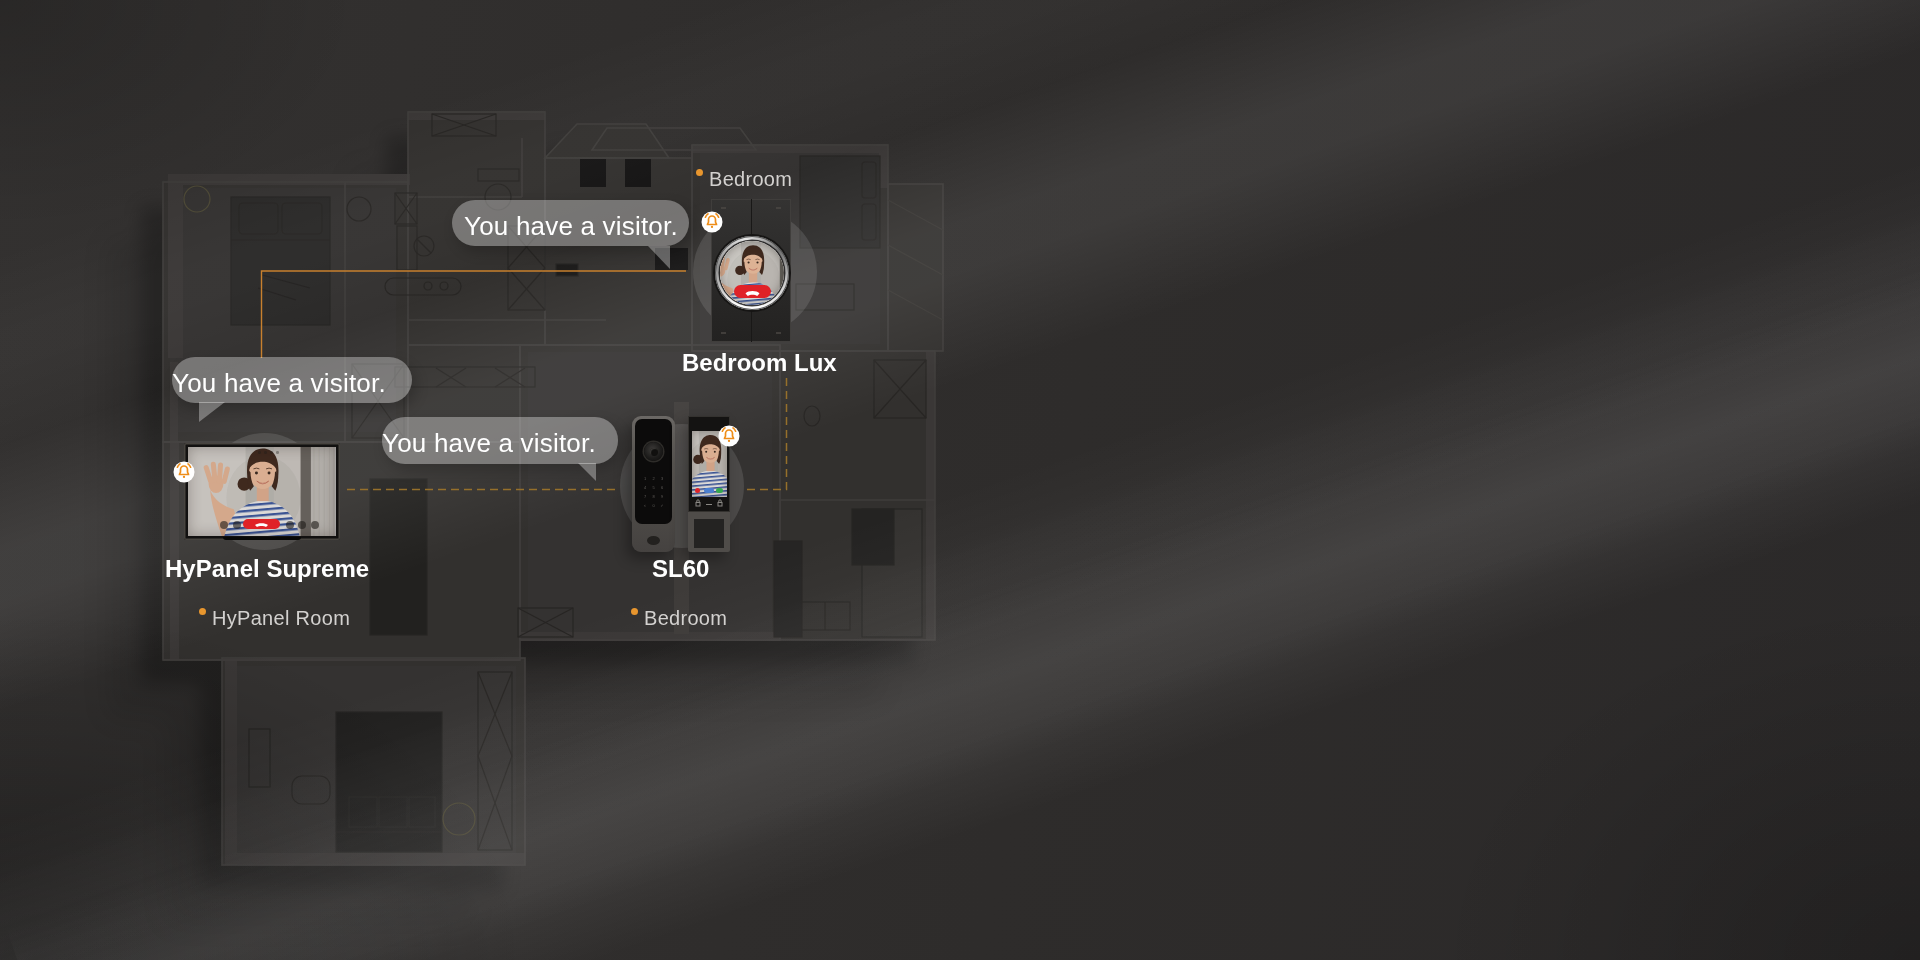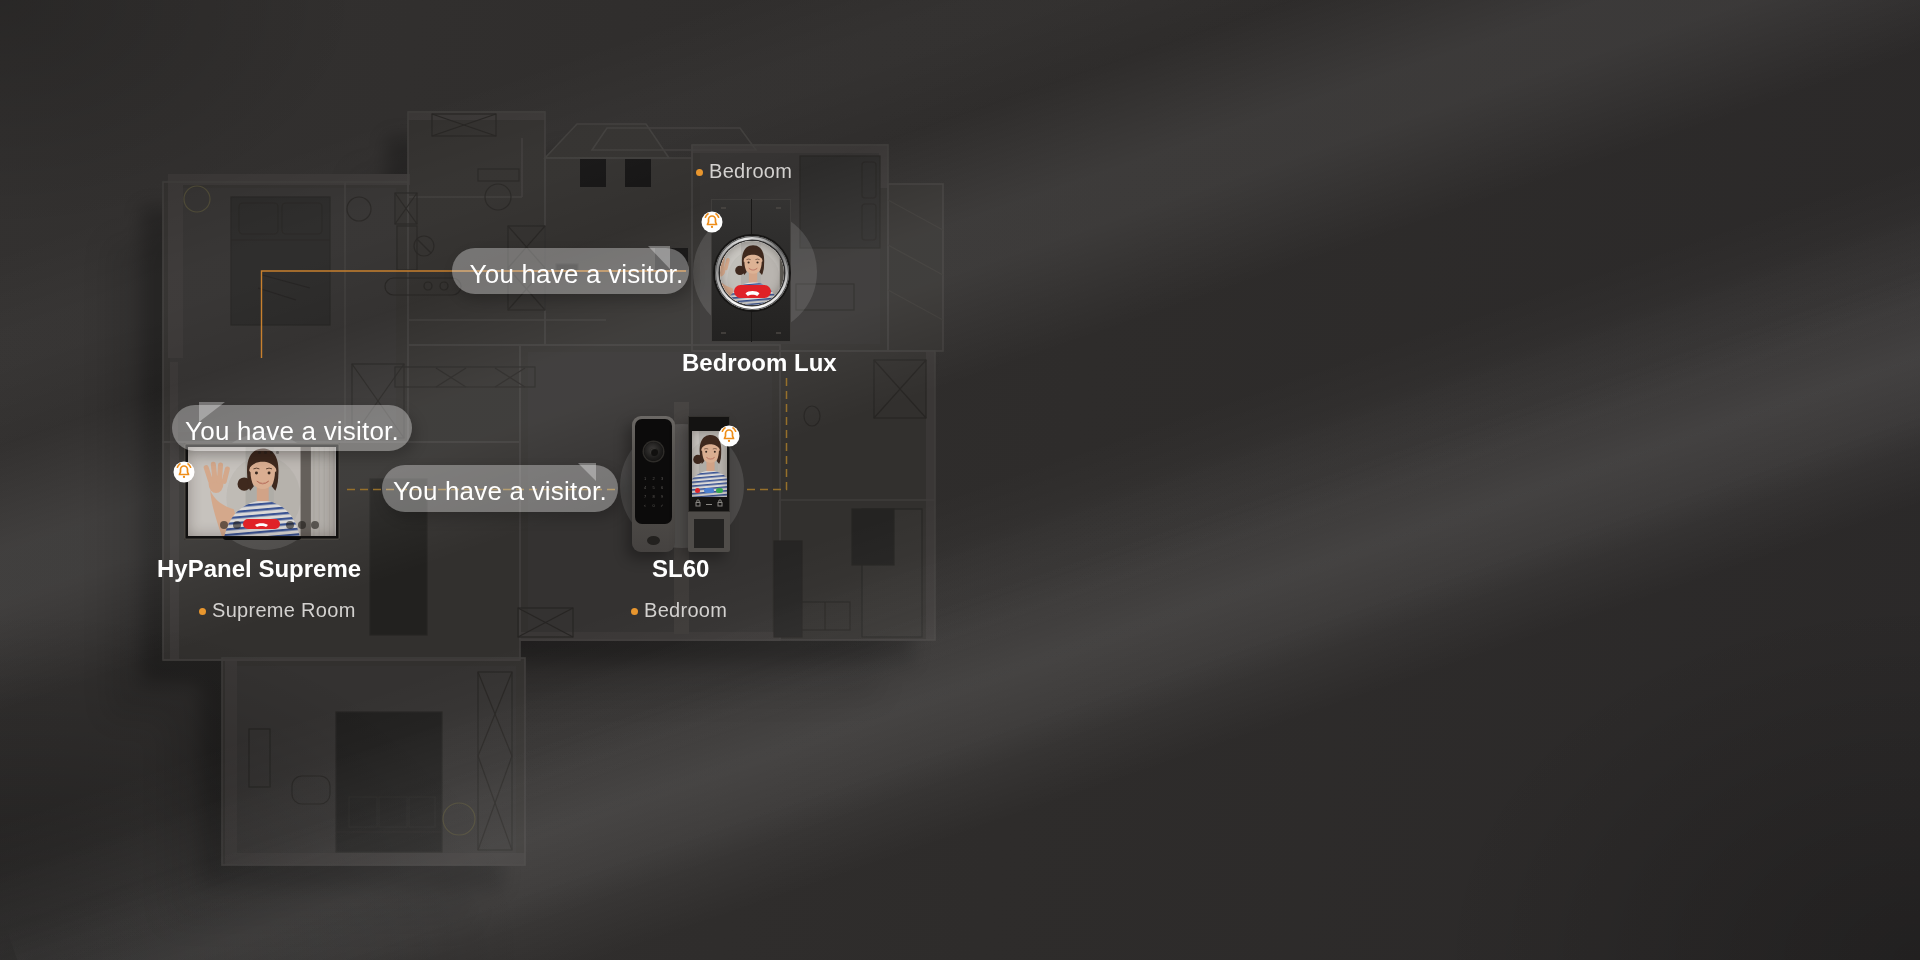--- a/index.html
+++ b/index.html
@@ -4,24 +4,24 @@
 <style>
   html,body{margin:0;padding:0;}
   body{width:1920px;height:960px;overflow:hidden;position:relative;
        font-family:"Liberation Sans", sans-serif;
        background:linear-gradient(100deg,#333130 0%,#302e2d 30%,#2e2c2b 55%,#2b2929 100%);}
   .abs{position:absolute;}
   svg{display:block;}
   .streak{position:absolute;width:3400px;height:800px;transform:rotate(-19deg);}
   .halo{border-radius:50%;background:rgba(255,255,255,0.115);z-index:5;}
   .bubble{z-index:8;will-change:transform;background:rgba(255,255,255,0.33);border-radius:23px;box-shadow:4px 6px 14px rgba(0,0,0,0.20);
-          color:#fff;font-size:26px;text-align:center;letter-spacing:0.2px;margin-top:48px;}
+          color:#fff;font-size:26px;text-align:left;letter-spacing:0.2px;}
   .btail{z-index:8;}
   .devname{z-index:9;will-change:transform;color:#fff;font-weight:bold;font-size:24px;white-space:nowrap;}
-  .room{z-index:9;will-change:transform;color:#d3d1cf;font-size:20px;letter-spacing:0.3px;white-space:nowrap;}
+  .room{z-index:9;will-change:transform;color:#d3d1cf;font-size:20px;letter-spacing:0.3px;white-space:nowrap;margin-top:8px;}
   .dot{z-index:9;width:7px;height:7px;border-radius:50%;background:#e8962e;position:absolute;}
   .bell{z-index:10;}
   .dev{position:absolute;z-index:6;box-shadow:-5px 7px 14px rgba(0,0,0,0.32);}
 </style>
 </head>
 <body>
 
 <svg class="abs" id="plan" style="left:0;top:0;z-index:2;filter:blur(0.5px)" width="1920" height="960" viewBox="0 0 1920 960">
   <defs>
     <g id="plansil">
@@ -380,18 +380,18 @@
     <path d="M16.5,23.5 c0,-1.2 1,-1.5 1,-2.7 v-2.3 a3.5,3.5 0 0 1 7,0 v2.3 c0,1.2 1,1.5 1,2.7 z"></path>
     <path d="M14.4,16.2 a7.5,7.5 0 0 1 2.6,-3.3"></path>
     <path d="M27.6,16.2 a7.5,7.5 0 0 0 -2.6,-3.3"></path>
   </g>
   <circle cx="21" cy="25.9" r="1.15" fill="#ee8d18"></circle>
 </svg>
 
 <div class="abs dot" style="left:696px;top:168.5px;"></div>
 <div class="abs room" style="left:709px;top:160px;">Bedroom</div>
 <div class="abs devname" style="left:682px;top:349px;width:142px;text-align:center;">Bedroom Lux</div>
-<div class="abs devname" style="left:157px;top:555px;">HyPanel Supreme</div>
+<div class="abs devname" style="left:165px;top:555px;">HyPanel Supreme</div>
 <div class="abs dot" style="left:199px;top:608px;"></div>
-<div class="abs room" style="left:212px;top:599px;">Supreme Room</div>
+<div class="abs room" style="left:212px;top:599px;">HyPanel Room</div>
 <div class="abs devname" style="left:652px;top:555px;width:56px;text-align:center;">SL60</div>
 <div class="abs dot" style="left:630.5px;top:608px;"></div>
 <div class="abs room" style="left:644px;top:599px;">Bedroom</div>
 
 </body></html>

